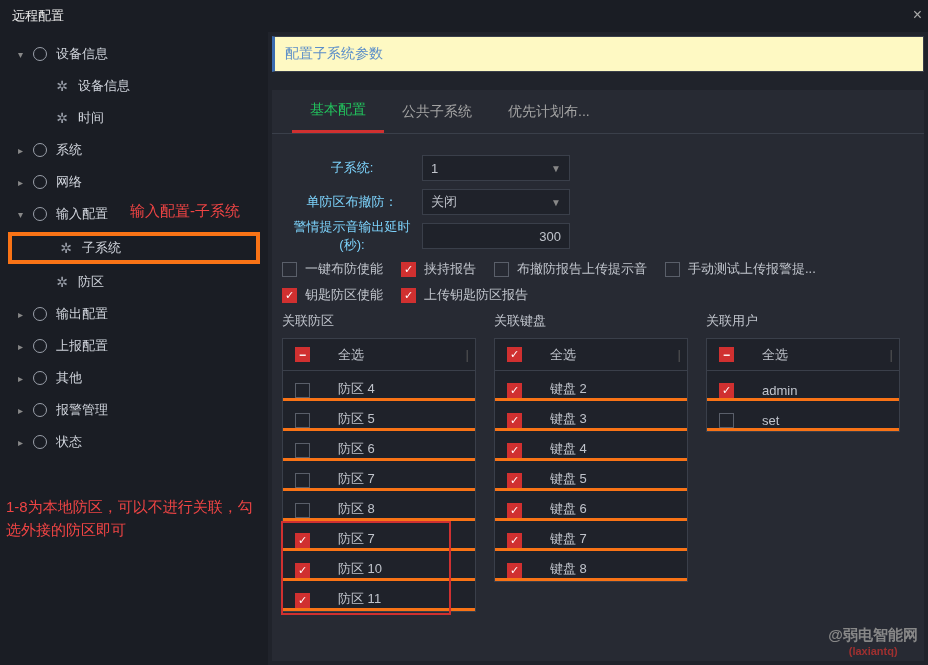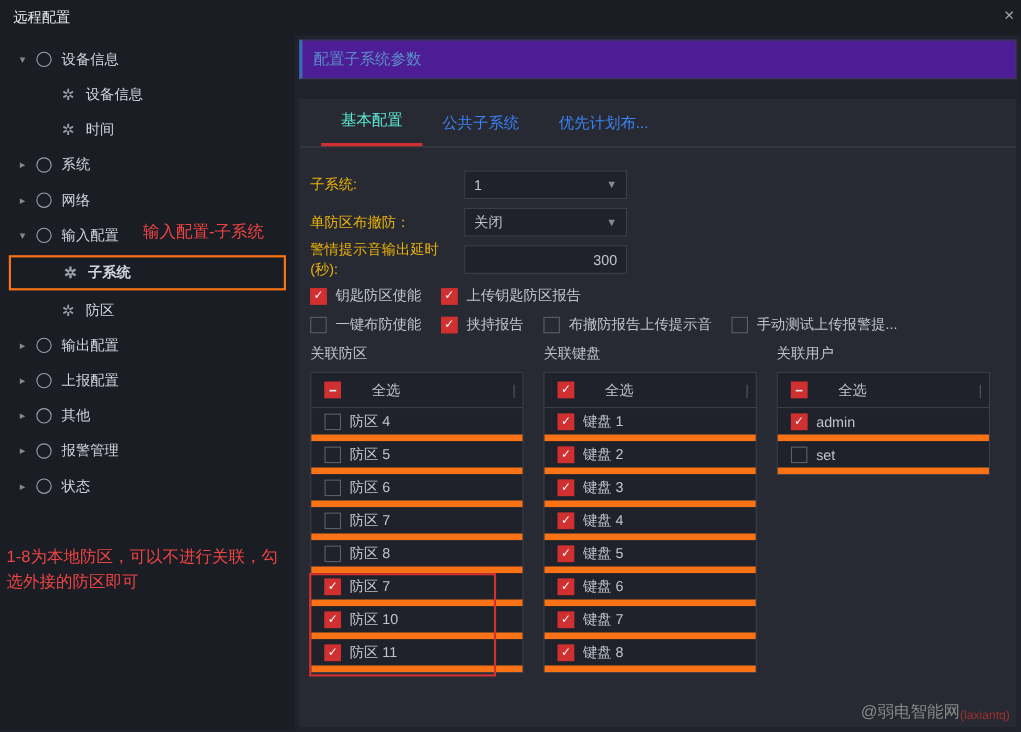--- a/index.html
+++ b/index.html
@@ -66,34 +66,33 @@
   border: 1.5px solid #9aa0aa;
   border-radius: 50%;
   display: block;
 }
 .nav-icon.gear::before {
   content: "✲";
   color: #9aa0aa;
   font-size: 14px;
 }
 .nav-item.boxed {
-  border: 2px solid #f97316;
+  border: 4px solid #f97316;
   margin: 2px 8px 2px 8px;
   padding-left: 32px;
-  font-weight: bold;
 }
 .content {
   flex: 1;
   background: #20232b;
   display: flex;
   flex-direction: column;
 }
 .panel-header {
   height: 36px;
-  background: #4c1d95;
+  background: #fef9c3;
   border: 1px solid #3a3f4a;
   border-left: 3px solid #3a6bb0;
   display: flex;
   align-items: center;
   padding-left: 10px;
   color: #5b8ec9;
   font-size: 14px;
   margin: 4px 4px 0 4px;
 }
 .innerpanel {
@@ -107,41 +106,42 @@
 .tabs {
   display: flex;
   height: 44px;
   border-bottom: 1px solid #3a3f4a;
   padding-left: 20px;
 }
 .tab {
   padding: 0 18px;
   display: flex;
   align-items: center;
-  color: #3b82f6;
+  color: #a3a3a3;
   cursor: pointer;
   font-size: 14px;
 }
 .tab.active {
-  color: #5eead4;
+  color: #22c55e;
   border-bottom: 3px solid #d03030;
 }
 .formarea {
   padding: 18px 10px 10px 10px;
 }
 .formrow {
   display: flex;
   align-items: center;
   height: 32px;
   margin-bottom: 2px;
 }
 .formlabel {
   width: 140px;
-  color: #eab308;
+  color: #7dd3fc;
   font-size: 13px;
+  text-align: center;
 }
 .select, .textinput {
   width: 148px;
   height: 26px;
   background: #1f222a;
   border: 1px solid #3a3f4a;
   color: #c0c4cc;
   padding: 0 8px;
   display: flex;
   align-items: center;
@@ -213,44 +213,45 @@
   position: relative;
 }
 .listheader .divider {
   position: absolute;
   right: 6px;
   color: #555;
 }
 .listitem {
   height: 30px;
   display: flex;
-  align-items: center;
+  align-items: flex-end;
   padding: 0 12px;
-  gap: 8px;
-  border-bottom: 6px solid #f97316;
+  gap: 28px;
+  border-bottom: 3px solid #f97316;
 }
 .zones-highlight {
   position: absolute;
   border: 2px solid #d03030;
   pointer-events: none;
 }
 .anno {
   position: absolute;
   color: #ef4444;
   font-size: 15px;
   line-height: 1.5;
 }
 .watermark {
   position: absolute;
   right: 10px;
   bottom: 8px;
   display: flex;
-  flex-direction: row;
-  align-items: flex-end;
+  flex-direction: column;
+  align-items: center;
   color: #888;
+  font-weight: bold;
 }
 .watermark .wm1 { font-size: 15px; }
 .watermark .wm2 { font-size: 11px; color: #a03030; }
 </style>
 </head>
 <body>
 
 <div class="titlebar">
   <span class="titlebar-title">远程配置</span>
   <span class="titlebar-close">×</span>
@@ -352,48 +353,48 @@
             <span class="arrow">▼</span>
           </div>
         </div>
         <div class="formrow">
           <span class="formlabel">警情提示音输出延时(秒):</span>
           <div class="textinput">
             <span>300</span>
           </div>
         </div>
 
-        <div class="checks-row" id="checks2">
-            <span class="check">
-              <span class="cb checked"></span>
-              <span>钥匙防区使能</span>
-            </span>
-            <span class="check">
-              <span class="cb checked"></span>
-              <span>上传钥匙防区报告</span>
-            </span>
-          </div>
         <div class="checks-row" id="checks1">
             <span class="check">
               <span class="cb"></span>
               <span>一键布防使能</span>
             </span>
             <span class="check">
               <span class="cb checked"></span>
               <span>挟持报告</span>
             </span>
             <span class="check">
               <span class="cb"></span>
               <span>布撤防报告上传提示音</span>
             </span>
             <span class="check">
               <span class="cb"></span>
               <span>手动测试上传报警提...</span>
             </span>
           </div>
+        <div class="checks-row" id="checks2">
+            <span class="check">
+              <span class="cb checked"></span>
+              <span>钥匙防区使能</span>
+            </span>
+            <span class="check">
+              <span class="cb checked"></span>
+              <span>上传钥匙防区报告</span>
+            </span>
+          </div>
 
         <div class="assoc-section">
           <div class="assoc-col zones">
             <div class="assoc-title">关联防区</div>
             <div class="listbox" style="position:relative;">
               <div class="listheader">
                 <span class="cb minus"></span>
                 <span>全选</span>
                 <span class="divider">|</span>
               </div>
@@ -439,24 +440,20 @@
             <div class="assoc-title">关联键盘</div>
             <div class="listbox">
               <div class="listheader">
                 <span class="cb checked"></span>
                 <span>全选</span>
                 <span class="divider">|</span>
               </div>
               <div id="keyboards-list">
                   <div class="listitem">
                     <span class="cb checked"></span>
-                    <span>键盘 1</span>
-                  </div>
-                  <div class="listitem">
-                    <span class="cb checked"></span>
                     <span>键盘 2</span>
                   </div>
                   <div class="listitem">
                     <span class="cb checked"></span>
                     <span>键盘 3</span>
                   </div>
                   <div class="listitem">
                     <span class="cb checked"></span>
                     <span>键盘 4</span>
                   </div>

